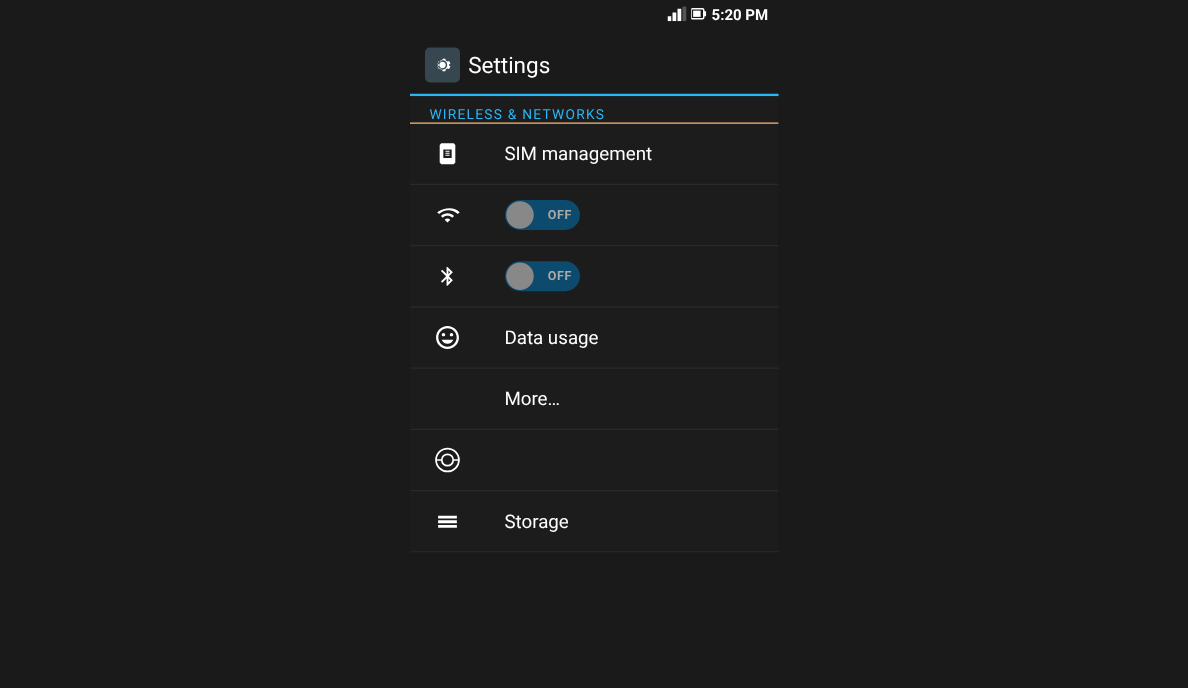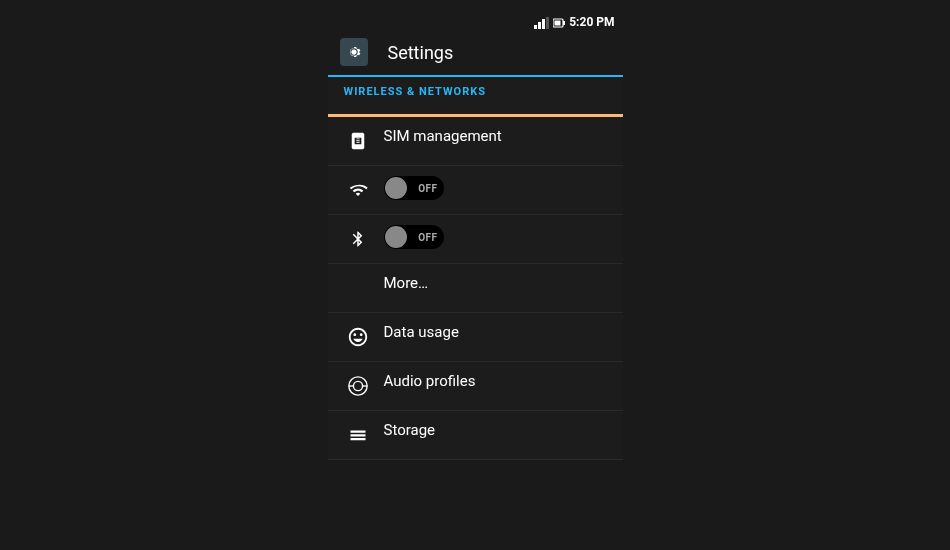--- a/index.html
+++ b/index.html
@@ -18,21 +18,21 @@
       background: #1a1a1a;
       overflow: hidden;
       position: relative;
     }
     
     .status-bar {
       background: #1a1a1a;
       height: 24px;
       display: flex;
       justify-content: flex-end;
-      align-items: flex-end;
+      align-items: flex-start;
       padding: 0 8px;
       gap: 4px;
     }
     .status-icons {
       display: flex;
       align-items: center;
       gap: 3px;
     }
     .status-time {
       color: white;
@@ -40,21 +40,21 @@
       font-weight: bold;
     }
     
     .app-header {
       background: #1a1a1a;
       height: 48px;
       display: flex;
       align-items: center;
       padding: 0 12px;
       border-bottom: 2px solid #29b6f6;
-      gap: 20px;
+      gap: 7px;
     }
     .header-icon {
       width: 28px;
       height: 28px;
       background: #37474f;
       border-radius: 4px;
       display: flex;
       align-items: center;
       justify-content: center;
     }
@@ -63,34 +63,36 @@
       font-size: 18px;
       font-weight: 400;
     }
     
     .settings-list {
       background: #1c1c1c;
       flex: 1;
       overflow-y: auto;
     }
     .section-header {
-      padding: 8px 16px 16px 16px;
+      padding: 8px 16px 0 16px;
       color: #29b6f6;
       font-size: 11px;
-      font-weight: bold;
+      font-weight: normal;
       letter-spacing: 1px;
-      border-bottom: 3px solid #fdba74;
+      border-bottom: 1px solid #fdba74;
     }
     .settings-item {
       display: flex;
+      align-items: center;
       padding: 10px 16px;
       border-bottom: 1px solid #2a2a2a;
       min-height: 48px;
       cursor: pointer;
       position: relative;
+      gap: 20px;
     }
     .item-icon {
       width: 28px;
       height: 28px;
       display: flex;
       align-items: center;
       justify-content: center;
       margin-right: 12px;
       flex-shrink: 0;
     }
@@ -104,21 +106,21 @@
       width: 60px;
       height: 24px;
       border-radius: 12px;
       background: #444;
       display: flex;
       align-items: center;
       position: relative;
       flex-shrink: 0;
     }
     .toggle-switch.off {
-      background: #000000;
+      background: #0c4a6e;
     }
     .toggle-label {
       position: absolute;
       right: 6px;
       color: #aaa;
       font-size: 10px;
       font-weight: bold;
       letter-spacing: 0.5px;
     }
     .toggle-knob {
@@ -197,44 +199,43 @@
         </svg>
       </div>
       <div class="toggle-switch off">
         <div class="toggle-knob"></div>
         <span class="toggle-label">OFF</span>
       </div>
     </div>
 
 
     <div class="settings-item">
+      <div class="item-icon">
+        <svg width="22" height="22" viewBox="0 0 24 24" fill="white">
+          <path d="M12 2C6.48 2 2 6.48 2 12s4.48 10 10 10 10-4.48 10-10S17.52 2 12 2zm0 18c-4.41 0-8-3.59-8-8s3.59-8 8-8 8 3.59 8 8-3.59 8-8 8zm3.5-9c.83 0 1.5-.67 1.5-1.5S16.33 8 15.5 8 14 8.67 14 9.5s.67 1.5 1.5 1.5zm-7 0c.83 0 1.5-.67 1.5-1.5S9.33 8 8.5 8 7 8.67 7 9.5 7.67 11 8.5 11zm3.5 6.5c2.33 0 4.31-1.46 5.11-3.5H6.89c.8 2.04 2.78 3.5 5.11 3.5z"></path>
+        </svg>
+      </div>
+      <div class="item-text">Data usage</div>
+    </div>
+
+    <div class="settings-item">
       <div class="item-icon"></div>
       <div class="item-text">More…</div>
-    </div>
-
-    <div class="settings-item">
-      <div class="item-icon">
-        <svg width="22" height="22" viewBox="0 0 24 24" fill="white">
-          <path d="M12 2C6.48 2 2 6.48 2 12s4.48 10 10 10 10-4.48 10-10S17.52 2 12 2zm0 18c-4.41 0-8-3.59-8-8s3.59-8 8-8 8 3.59 8 8-3.59 8-8 8zm3.5-9c.83 0 1.5-.67 1.5-1.5S16.33 8 15.5 8 14 8.67 14 9.5s.67 1.5 1.5 1.5zm-7 0c.83 0 1.5-.67 1.5-1.5S9.33 8 8.5 8 7 8.67 7 9.5 7.67 11 8.5 11zm3.5 6.5c2.33 0 4.31-1.46 5.11-3.5H6.89c.8 2.04 2.78 3.5 5.11 3.5z"></path>
-        </svg>
-      </div>
-      <div class="item-text">Data usage</div>
     </div>
 
 
     <div class="settings-item">
       <div class="item-icon">
         <svg width="22" height="22" viewBox="0 0 24 24" fill="white">
           <circle cx="12" cy="12" r="10" fill="none" stroke="white" stroke-width="1.5"></circle>
           <circle cx="12" cy="12" r="5" fill="none" stroke="white" stroke-width="1.5"></circle>
           <line x1="2" y1="12" x2="7" y2="12" stroke="white" stroke-width="1.5"></line>
           <line x1="17" y1="12" x2="22" y2="12" stroke="white" stroke-width="1.5"></line>
         </svg>
       </div>
-      <div class="item-text">Audio profiles</div>
     </div>
 
 
     <div class="settings-item">
       <div class="item-icon">
         <svg width="22" height="18" viewBox="0 0 24 24" fill="white">
           <path d="M2 6h20v3H2zm0 5h20v3H2zm0 5h20v3H2z"></path>
         </svg>
       </div>
       <div class="item-text">Storage</div>

